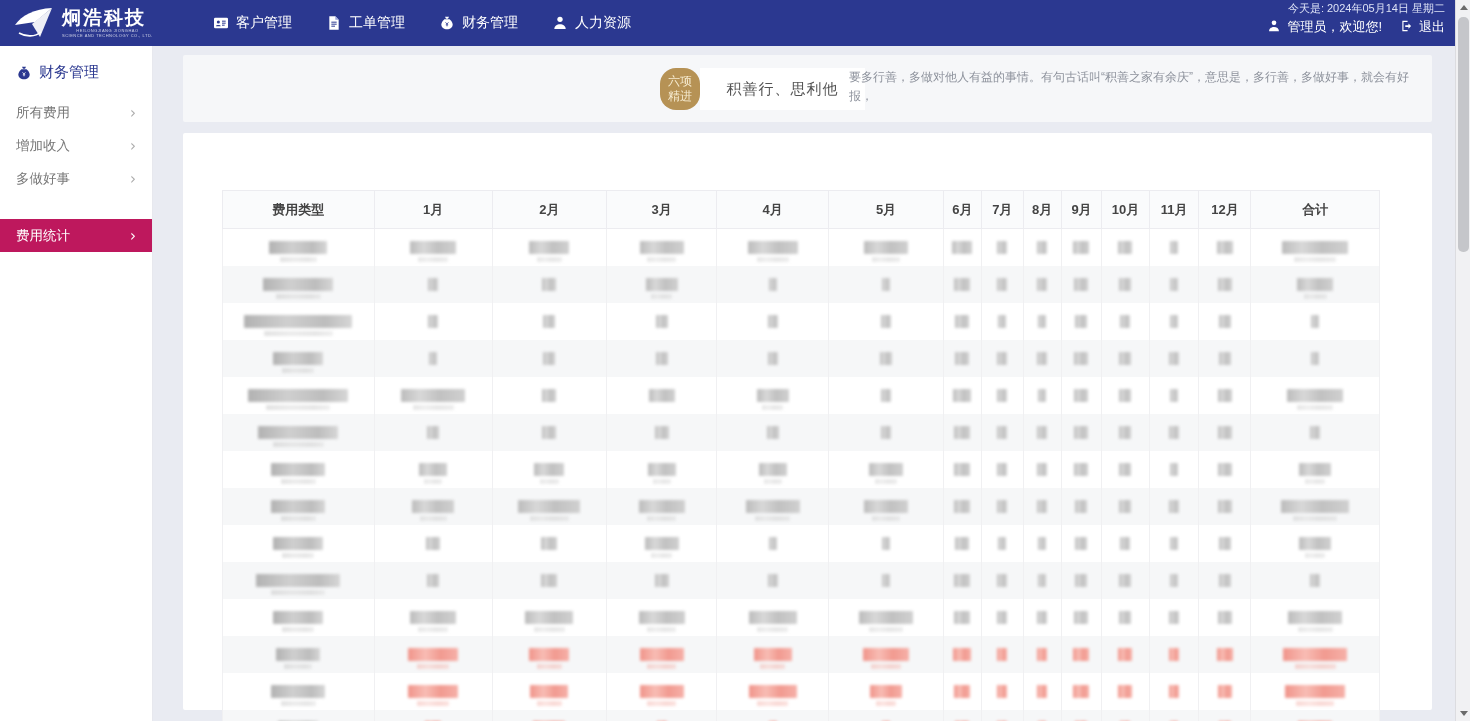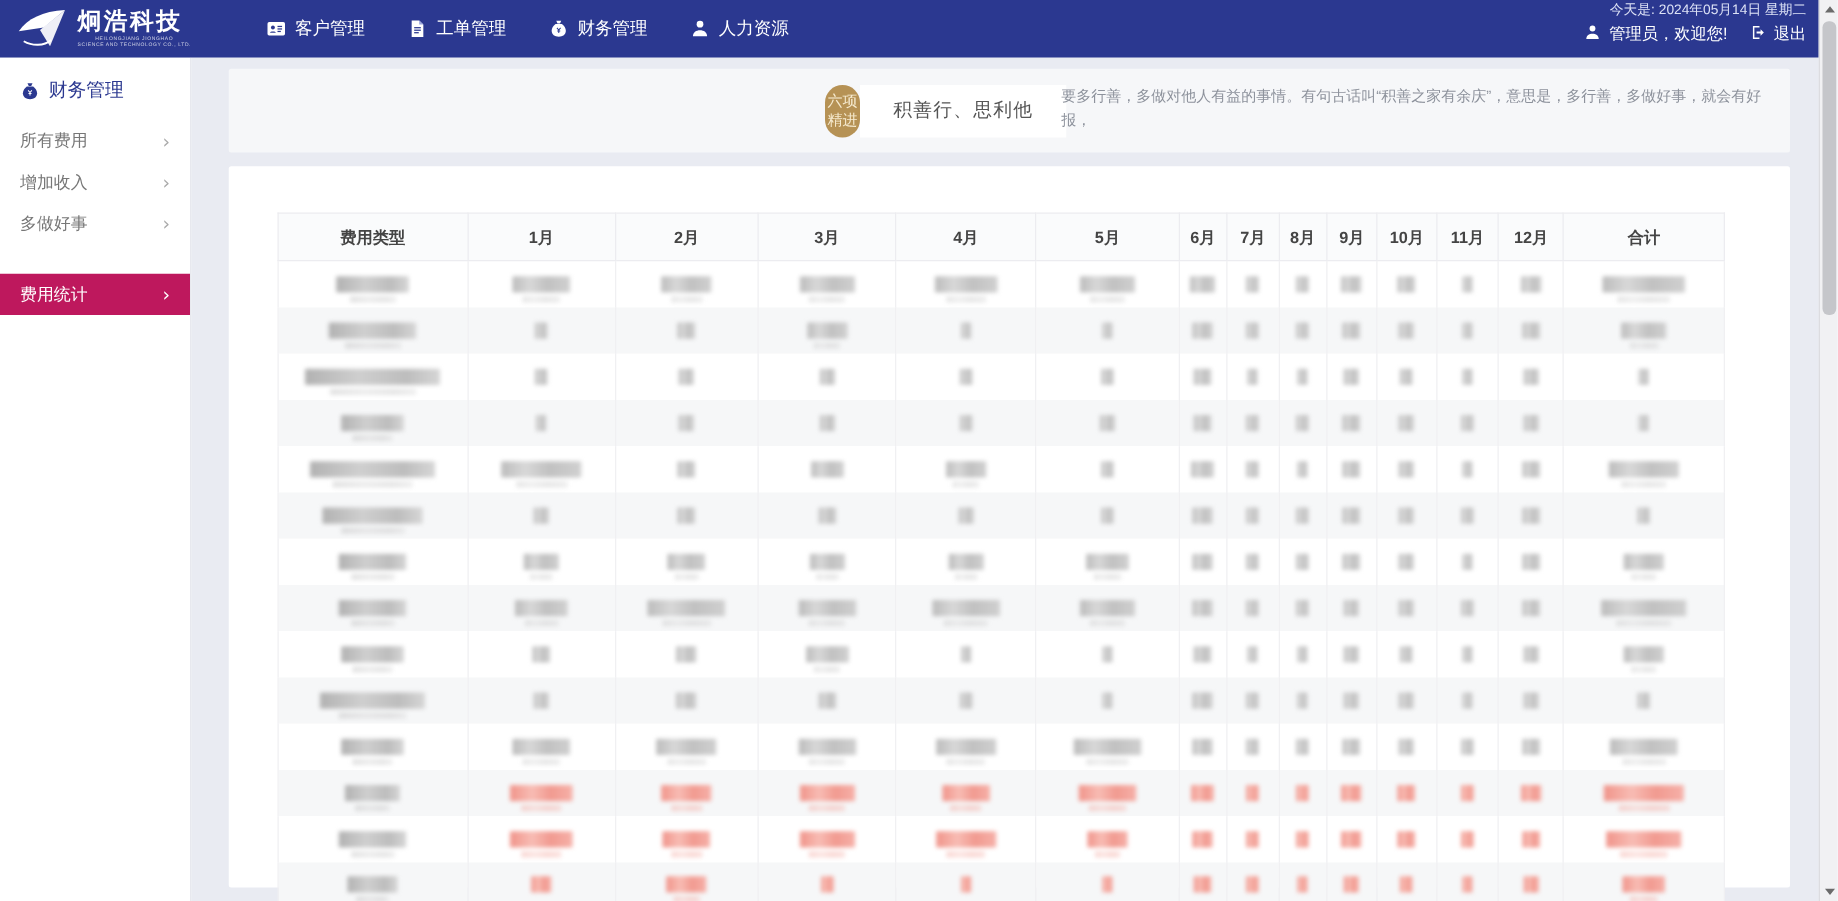--- a/index.html
+++ b/index.html
@@ -58,33 +58,33 @@
   
   .header-card {
     position:relative; height:67px; background:#f6f7f9; border-radius:2px;
   }
   .title-group { position:absolute; left:39px; top:0; height:67px; display:flex; align-items:center; gap:7px; }
   .year-select { display:flex; align-items:center; gap:4px; font-size:13px; color:#666; cursor:pointer; }
   .caret-down { width:0; height:0; border-left:4px solid transparent; border-right:4px solid transparent; border-top:5px solid #999; margin-top:2px; }
   .page-title { font-size:22px; font-weight:400; color:#333; letter-spacing:1px; }
   .motto-group { position:absolute; left:477px; top:13px; display:flex; }
   .badge {
-    width:28px; height:42px; background:#b69255; color:#f6ebd0;
+    width:40px; height:42px; background:#b69255; color:#f6ebd0;
     font-size:12px; line-height:15px; text-align:center; padding-top:6px;border-radius:16px;
   }
   .motto-box {
     width:165px; height:42px; background:#fff; color:#555;
     font-size:15px; line-height:42px; text-align:center; letter-spacing:1px;
   }
   .quote { position:absolute; left:666px; top:13px; width:560px; font-size:12px; color:#8d929c; line-height:19px; }
 
   
   .table-card {
     margin-top:11px; background:#fff; border-radius:2px;
-    padding:37px 52px 30px 39px; height:577px;
+    padding:57px 52px 30px 39px; height:577px;
   }
   table.stats { width:100%; border-collapse:collapse; table-layout:fixed; border:1px solid #ececf0; }
   table.stats th {
     height:38px; background:#fafbfc; font-size:13px; font-weight:600; color:#444;
     border:1px solid #ececf0; text-align:center;
   }
   table.stats td { height:37px; border-left:1px solid #f0f0f2; border-right:1px solid #f0f0f2; text-align:center; vertical-align:middle; }
   tr.row-even td { background:#ffffff; }
   tr.row-odd td { background:#f6f7f8; }
 

